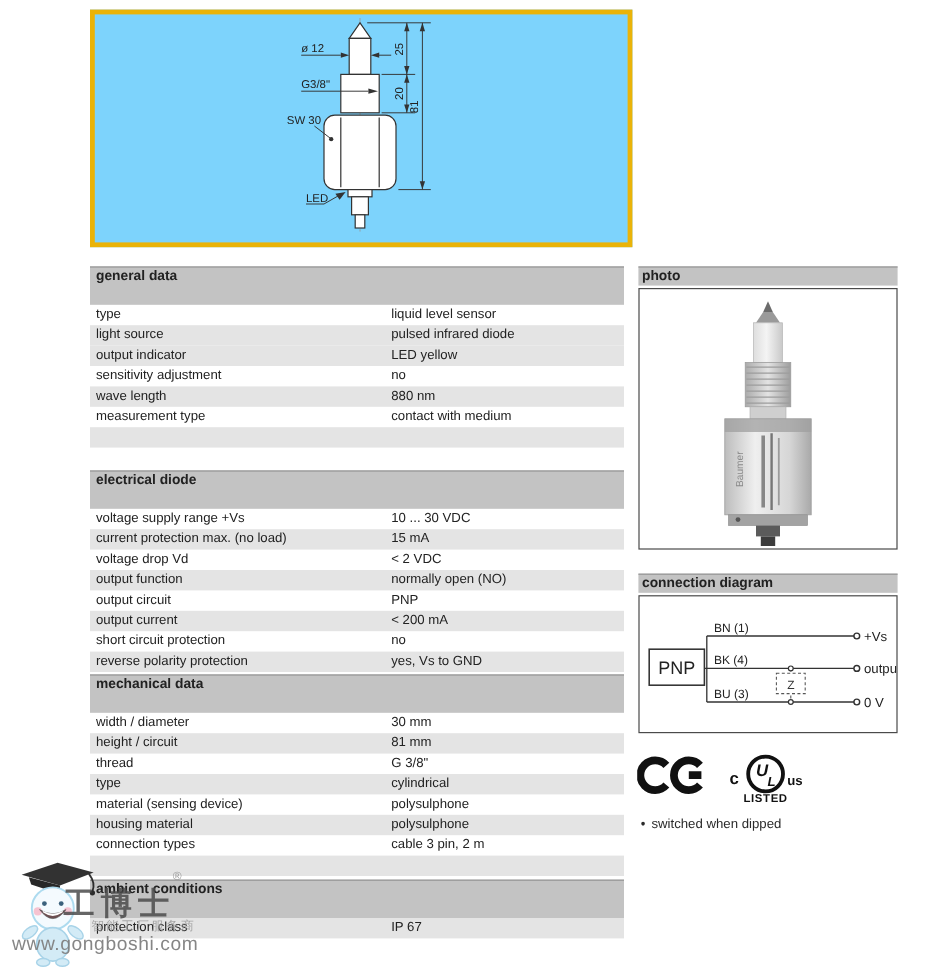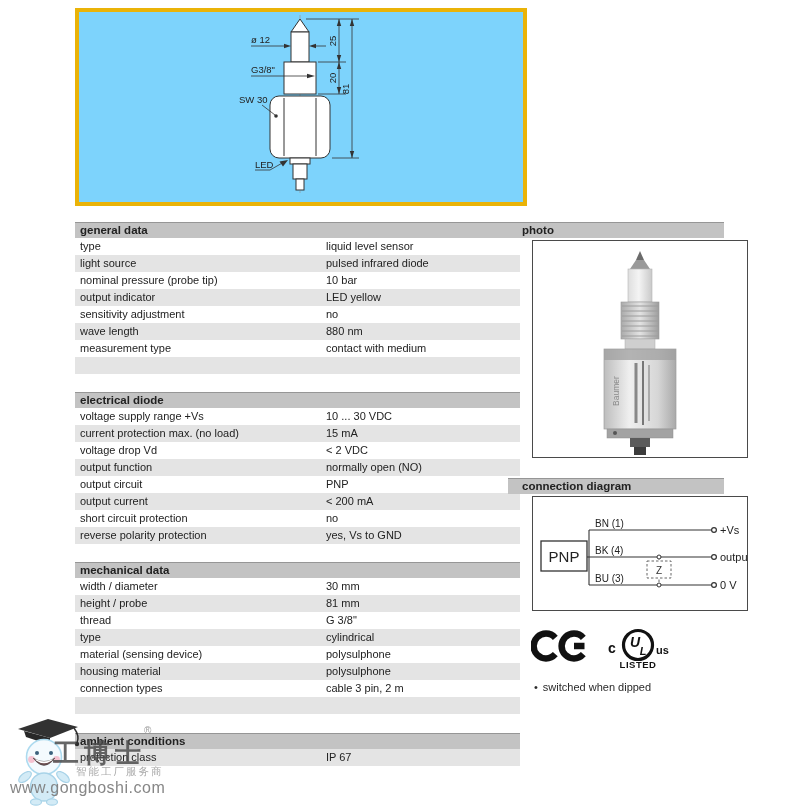--- a/index.html
+++ b/index.html
@@ -6,29 +6,29 @@
   body{
     width:788px;height:808px;position:relative;overflow:hidden;
     background:#fff;color:#222;
     font-family:"Liberation Sans","DejaVu Sans",sans-serif;
   }
   .abs{position:absolute}
   
   .drawing-box{left:75px;top:8px;width:444px;height:190px;border:4px solid #eab308;background:#7dd3fc}
   
   .table{position:absolute;left:75px;width:445px}
-  .table .hd{height:16px;background:#c3c3c3;border-top:1px solid #969696;
+  .table .hd{height:32px;background:#c3c3c3;border-top:1px solid #969696;
     font-weight:bold;font-size:11.5px;line-height:15px;padding-left:5px;box-sizing:border-box}
   .row{position:relative;height:17px;font-size:11px;line-height:17px}
   .row.alt{background:#e4e4e4}
   .row .lbl{position:absolute;left:5px;white-space:nowrap}
   .row .val{position:absolute;left:251px;white-space:nowrap}
   
-  .r-head{position:absolute;left:508px;width:216px;height:16px;background:#c3c3c3;border-top:1px solid #969696;
-    font-weight:bold;font-size:11.5px;line-height:15px;padding-left:14px;box-sizing:border-box}
+  .r-head{position:absolute;left:532px;width:216px;height:16px;background:#c3c3c3;border-top:1px solid #969696;
+    font-weight:bold;font-size:11.5px;line-height:15px;padding-left:3px;box-sizing:border-box}
   .photo-box{left:532px;top:240px;width:214px;height:216px;border:1px solid #4a4a4a;background:#fff}
   .conn-box{left:532px;top:496px;width:214px;height:113px;border:1px solid #4a4a4a;background:#fff}
   .note{left:534px;top:681px;font-size:11px;color:#2a2a2a}
   .note .bullet{margin-right:5px}
   
   .wm{position:absolute;pointer-events:none}
   .wm-brand{left:53px;top:736px;font-size:26px;font-weight:bold;color:rgba(75,75,75,.85);letter-spacing:5px}
   .wm-slogan{left:76px;top:765px;font-size:10.5px;color:rgba(155,155,155,.85);letter-spacing:2px}
   .wm-url{left:10px;top:779px;font-size:16px;color:rgba(128,128,128,.95);letter-spacing:.5px}
   .wm-reg{left:144px;top:725px;font-size:10px;color:#9a9a9a}
@@ -105,24 +105,20 @@
 <div class="table" style="top:222px">
   <div class="hd">general data</div>
   <div class="row">
       <span class="lbl">type</span>
       <span class="val">liquid level sensor</span>
     </div>
   <div class="row alt">
       <span class="lbl">light source</span>
       <span class="val">pulsed infrared diode</span>
     </div>
-  <div class="row">
-      <span class="lbl">nominal pressure (probe tip)</span>
-      <span class="val">10 bar</span>
-    </div>
   <div class="row alt">
       <span class="lbl">output indicator</span>
       <span class="val">LED yellow</span>
     </div>
   <div class="row">
       <span class="lbl">sensitivity adjustment</span>
       <span class="val">no</span>
     </div>
   <div class="row alt">
       <span class="lbl">wave length</span>
@@ -171,21 +167,21 @@
     </div>
 </div>
 
 <div class="table" style="top:562px">
   <div class="hd">mechanical data</div>
   <div class="row">
       <span class="lbl">width / diameter</span>
       <span class="val">30 mm</span>
     </div>
   <div class="row alt">
-      <span class="lbl">height / probe</span>
+      <span class="lbl">height / circuit</span>
       <span class="val">81 mm</span>
     </div>
   <div class="row">
       <span class="lbl">thread</span>
       <span class="val">G 3/8"</span>
     </div>
   <div class="row alt">
       <span class="lbl">type</span>
       <span class="val">cylindrical</span>
     </div>

